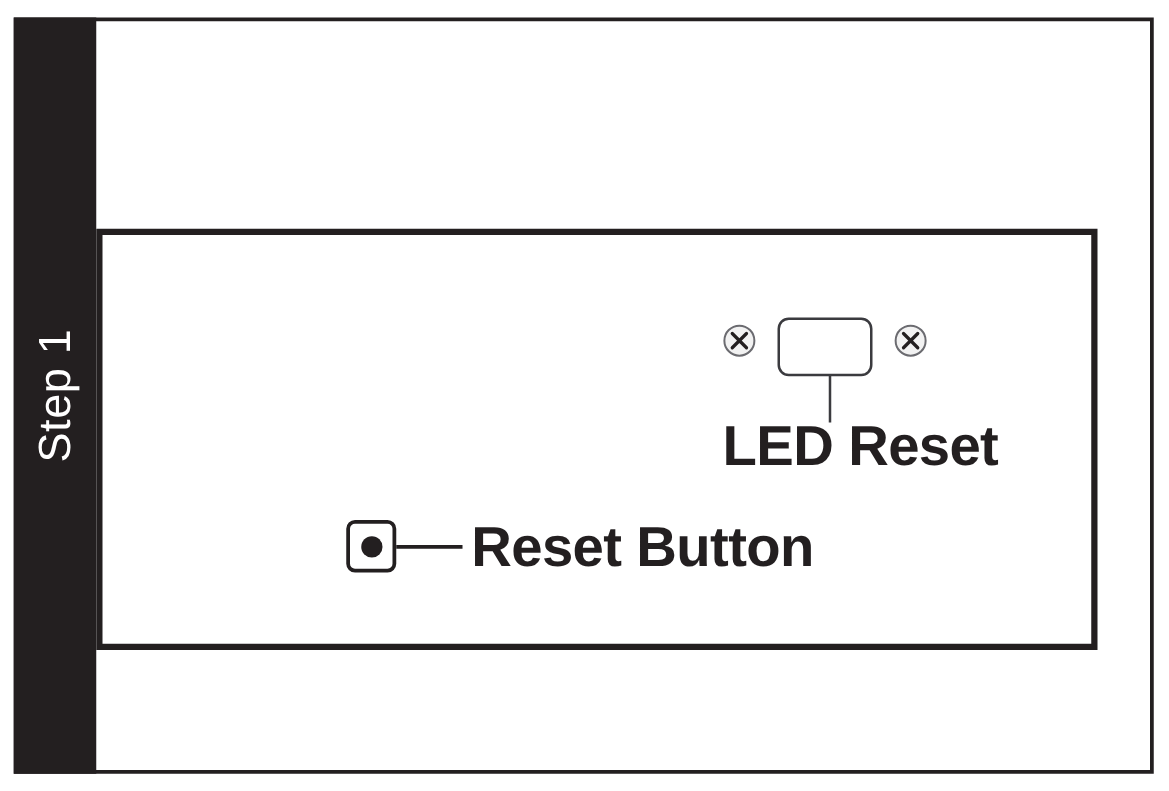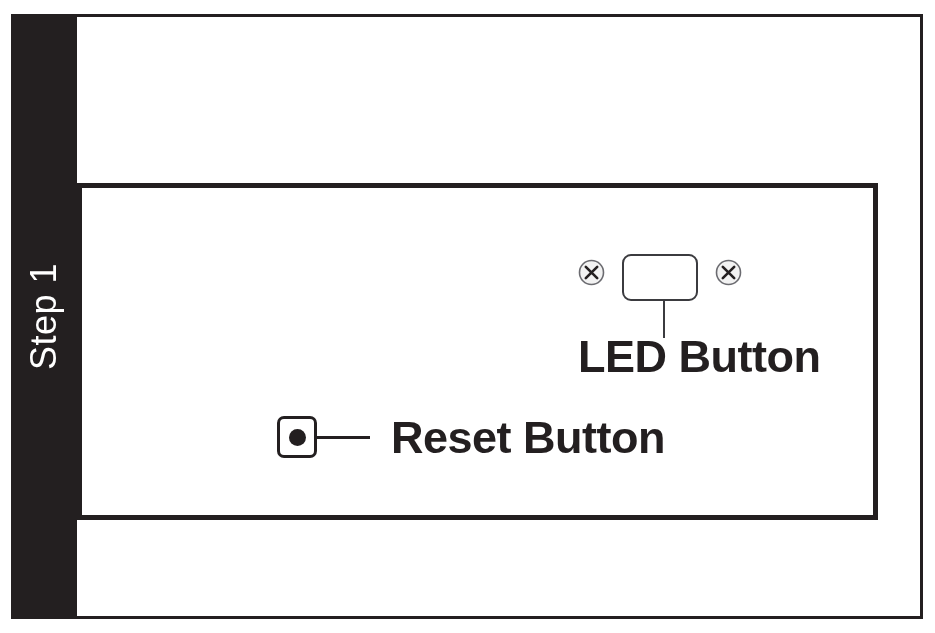--- a/index.html
+++ b/index.html
@@ -164,21 +164,21 @@
   }
 
   .reset-leader {
     width: 53px;
     height: 3px;
     background: #231f20;
     flex: 0 0 auto;
   }
 
   .reset-label {
-    margin-left: 21px;
+    margin-left: 7px;
     font-size: 45px;
     font-weight: 700;
     color: #231f20;
     letter-spacing: -0.5px;
     white-space: nowrap;
     line-height: 1;
     font-family: "Liberation Sans", sans-serif;
     user-select: none;
   }
 </style>
@@ -208,21 +208,21 @@
 
     <span class="screw-icon right">
       <svg viewBox="0 0 27 27" xmlns="http://www.w3.org/2000/svg">
         <circle cx="13.5" cy="13.5" r="12" fill="#f2f2f2" stroke="#6b6b70" stroke-width="1.6"></circle>
         <path d="M7.8 7.8 L19.2 19.2 M19.2 7.8 L7.8 19.2" stroke="#231f20" stroke-width="2.6" stroke-linecap="round"></path>
       </svg>
     </span>
   </div>
 
   <div class="led-leader"></div>
-  <div class="led-label">LED Button</div>
+  <div class="led-label">LED Reset</div>
 
   <div class="reset-group">
     <div class="reset-icon">
       <div class="reset-icon-dot"></div>
     </div>
     <div class="reset-leader"></div>
     <div class="reset-label">Reset Button</div>
   </div>
 
 </div>

